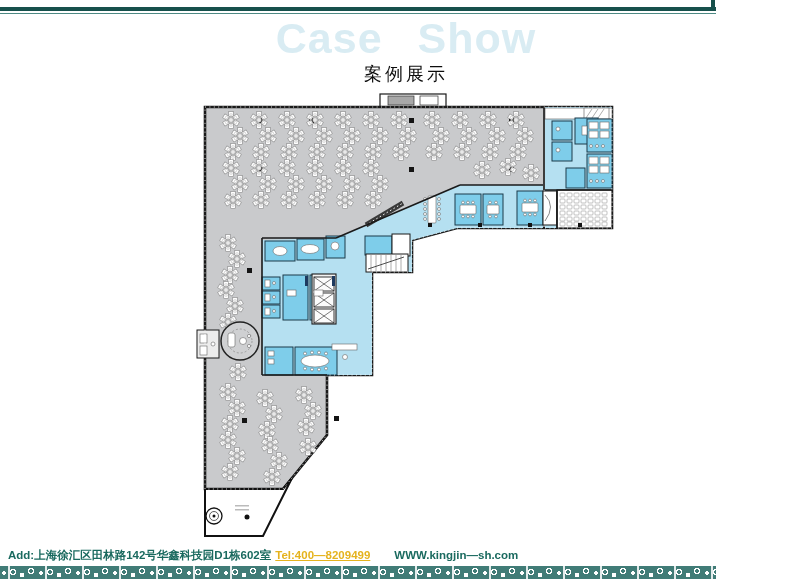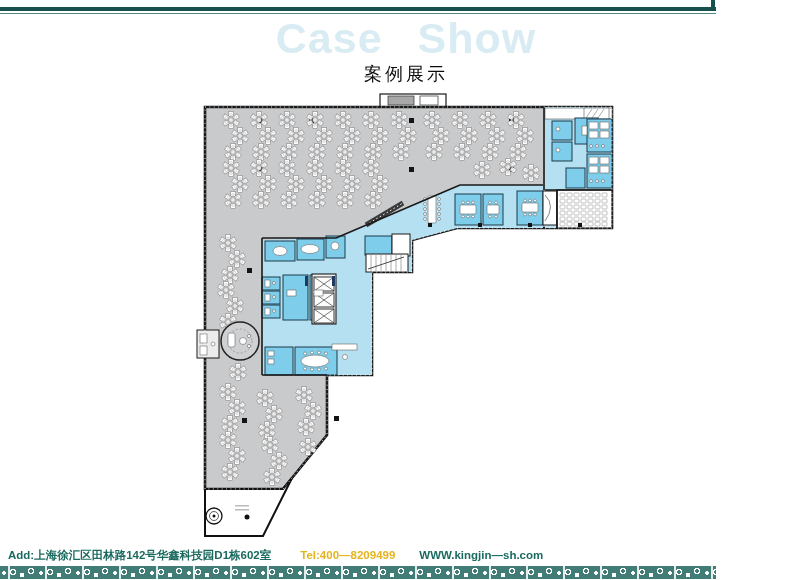--- a/index.html
+++ b/index.html
@@ -9,21 +9,21 @@
   .rule-thin{position:absolute;left:0;top:12.5px;width:812px;height:1.3px;background:var(--accent_light);}
   .top-tick{position:absolute;left:711px;top:0;width:3.5px;height:7.5px;background:var(--accent_dark);}
   .title-en{position:absolute;left:0;top:14px;width:812px;margin:0;text-align:center;
             font-size:43px;font-weight:bold;color:var(--title_fill);
             letter-spacing:1px;word-spacing:22px;}
   .title-zh{position:absolute;left:0;top:62px;width:812px;margin:0;text-align:center;
             font-size:18px;font-weight:normal;color:#0c0c0c;letter-spacing:3px;}
   .plan{position:absolute;left:0;top:0;width:812px;height:580px;}
   .footer{position:absolute;left:8px;top:548px;width:800px;font-size:11.5px;font-weight:bold;
           color:var(--footer_text);white-space:nowrap;}
-  .footer .tel{color:var(--tel_yellow);margin-left:29px;cursor:pointer;}
+  .footer .tel{color:var(--tel_yellow);text-decoration:underline;margin-left:4px;cursor:pointer;}
   .footer .web{margin-left:24px;}
   .strip{position:absolute;left:0;top:566px;width:812px;height:13px;
     background-color:var(--strip_teal);
     background-image:
       radial-gradient(circle 2.1px at 4px 7px, #fff 98%, transparent),
       radial-gradient(circle 3.5px at 13px 6px, transparent 1.8px, #fff 1.9px, #fff 3.1px, transparent 3.4px),
       radial-gradient(circle 2.5px at 22px 9px, #fff 98%, transparent),
       radial-gradient(circle 3.4px at 31px 5px, transparent 1.7px, #fff 1.8px, #fff 3px, transparent 3.3px),
       linear-gradient(90deg, transparent 0 8px, rgba(255,255,255,.85) 8px 9.6px, transparent 9.6px 37px);
     background-size:37px 13px;}

